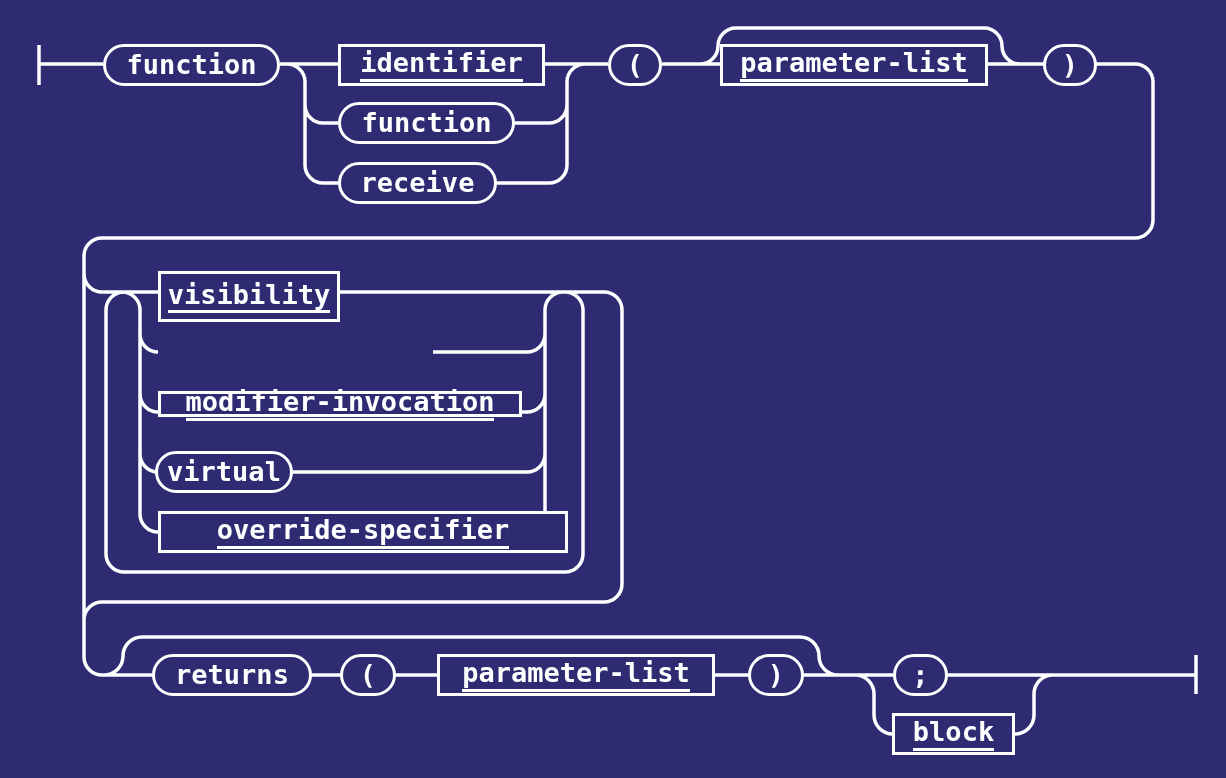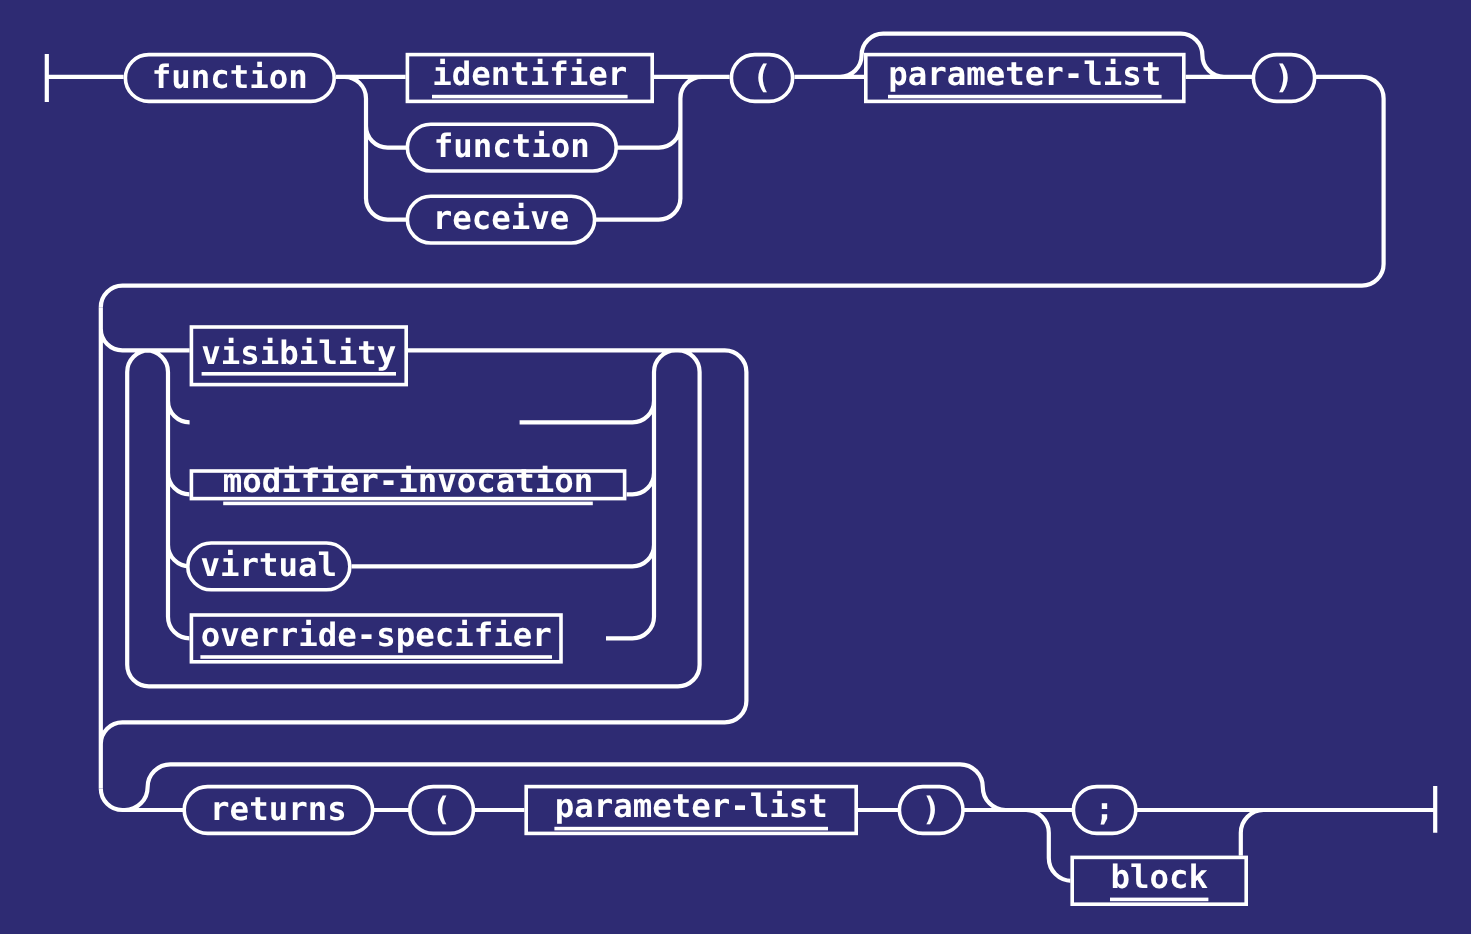--- a/index.html
+++ b/index.html
@@ -111,36 +111,36 @@
 
   <div class="node" style="left:158px;top:271px;width:182px;height:51px">
     <span class="u">visibility</span>
   </div>
   <div class="node" style="left:158px;top:391px;width:364px;height:26px">
     <span class="u">modifier-invocation</span>
   </div>
   <div class="node pill" style="left:155px;top:451px;width:138px;height:42px">
     <span>virtual</span>
   </div>
-  <div class="node" style="left:158px;top:511px;width:311px;height:42px">
+  <div class="node" style="left:158px;top:511px;width:410px;height:42px">
     <span class="u">override-specifier</span>
   </div>
 
   <div class="node pill" style="left:152px;top:654px;width:160px;height:42px">
     <span>returns</span>
   </div>
   <div class="node pill" style="left:340px;top:654px;width:56px;height:42px">
     <span>(</span>
   </div>
   <div class="node" style="left:437px;top:654px;width:278px;height:42px">
     <span class="u">parameter-list</span>
   </div>
   <div class="node pill" style="left:748px;top:654px;width:56px;height:42px">
     <span>)</span>
   </div>
   <div class="node pill" style="left:893px;top:654px;width:55px;height:42px">
     <span>;</span>
   </div>
-  <div class="node" style="left:892px;top:713px;width:148px;height:42px">
+  <div class="node" style="left:892px;top:713px;width:123px;height:42px">
     <span class="u">block</span>
   </div>
 
 </div>
 
 </body></html>

